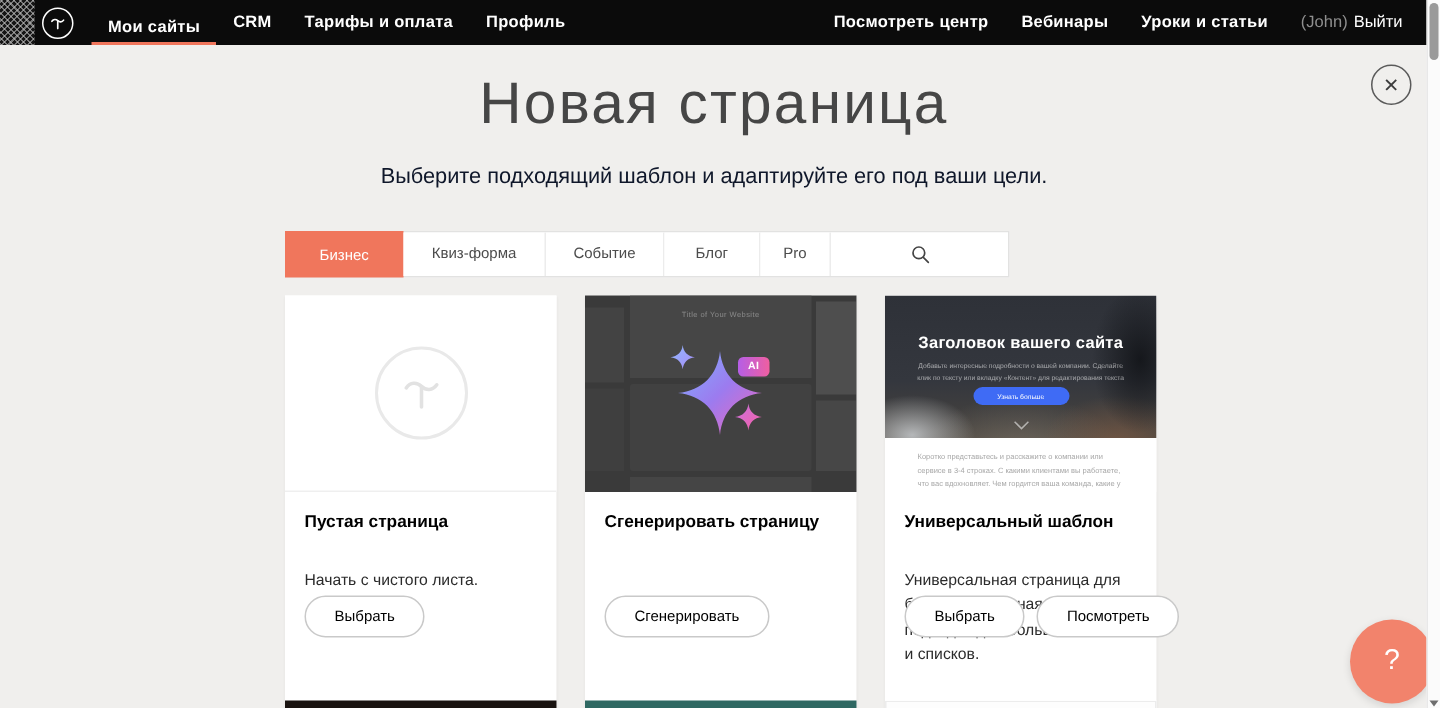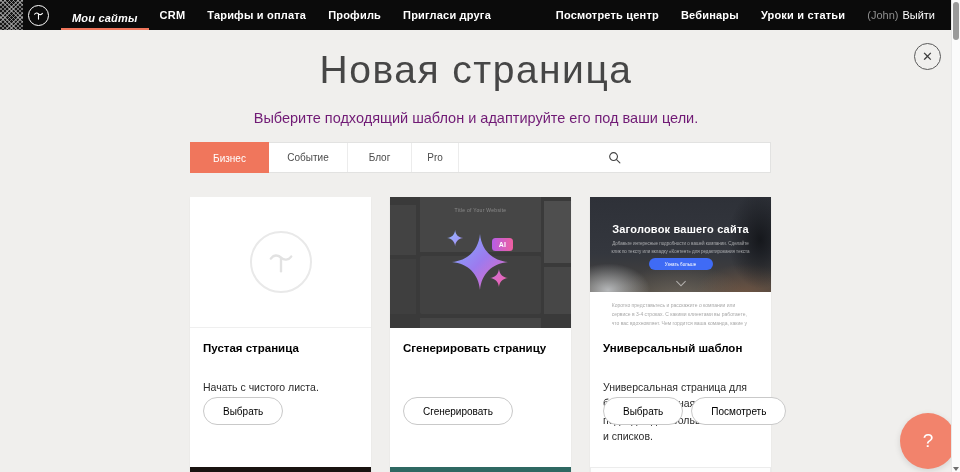--- a/index.html
+++ b/index.html
@@ -10,39 +10,39 @@
   
   .topbar { position:absolute; left:0; top:0; width:960px; height:30px; background:#0b0b0b; display:flex; align-items:stretch; z-index:5; }
   .pattern-strip { width:23px; height:30px; background-color:#151515;
     background-image:
       repeating-linear-gradient(45deg, rgba(195,195,195,.55) 0 1px, transparent 1px 3px),
       repeating-linear-gradient(-45deg, rgba(195,195,195,.55) 0 1px, transparent 1px 3px); }
   .logo-wrap { display:flex; align-items:center; margin-left:5px; }
   .logo-circle { width:21px; height:21px; border:1.5px solid #fff; border-radius:50%; display:flex; align-items:center; justify-content:center; }
   .nav-left { display:flex; align-items:stretch; margin-left:12px; }
   .nav-item { display:flex; align-items:center; padding:0 11px; font-size:11px; font-weight:bold; color:#fff; letter-spacing:.2px; cursor:pointer; }
-  .nav-item.active { border-bottom:2px solid #f0765c; padding-top:8px;font-style:italic; }
+  .nav-item.active { border-bottom:2px solid #f0765c; padding-top:8px; }
   .nav-right { display:flex; align-items:center; margin-left:auto; margin-right:14px; }
   .nav-right .nav-item { padding:0 11px; }
   .user-exit { display:flex; align-items:center; gap:4px; font-size:11px; font-weight:normal; padding:0 11px; cursor:pointer; }
   .user-name { color:#8f8f8f; }
   .logout { color:#fff; }
 
   
   .scrollbar { position:absolute; right:0; top:0; width:9px; height:472px; background:#fbfbfb; border-left:1px solid #e8e8e8; z-index:9; }
   .scroll-thumb { position:absolute; left:1px; top:2px; width:6px; height:38px; background:#9a9a9a; border-radius:3px; }
   .scroll-arrow-down { position:absolute; left:1px; bottom:1px; width:0; height:0; border-left:3px solid transparent; border-right:3px solid transparent; border-top:4px solid #6e6e6e; }
 
   
   .close-btn { position:absolute; left:914px; top:43px; width:27px; height:27px; border:1.5px solid #5a5a5a; border-radius:50%; display:flex; align-items:center; justify-content:center; color:#3c3c3c; font-size:13px; line-height:1; cursor:pointer; background:transparent; }
   .page-title { position:absolute; left:0; top:48px; width:952px; text-align:center; font-size:39px; font-weight:300; color:#464646; letter-spacing:1.5px; }
-  .page-subtitle { position:absolute; left:0; top:110px; width:952px; text-align:center; font-size:14.5px; font-weight:500; color:#701a75; }
-
-  
-  .tabs { position:absolute; left:190px; top:142px; width:581px; height:31px; display:flex; background:#fff; border:1px solid #e2e2e1; }
+  .page-subtitle { position:absolute; left:0; top:110px; width:952px; text-align:center; font-size:14.5px; font-weight:500; color:#0f172a; }
+
+  
+  .tabs { position:absolute; left:190px; top:154px; width:483px; height:31px; display:flex; background:#fff; border:1px solid #e2e2e1; }
   .tab { display:flex; align-items:center; justify-content:center; font-size:10px; color:#4c4c4c; border-right:1px solid #ececec; cursor:pointer; background:#fff; }
   .tab:last-child { border-right:none; }
   .tab.active { background:#f0765c; color:#fff; border-right:none; margin:-1px 0 -1px -1px; padding-top:1px; }
   .t1{width:79px}.t2{width:82px}.t3{width:100px}.t4{width:95px}.t5{width:79px}.t6{width:64px}.t7{width:47px}.t8{flex:1}
 
   
   .card { position:absolute; top:197px; width:181px; height:311px; background:#fff; box-shadow:0 1px 2px rgba(0,0,0,.05); }
   .card.c1{left:190px}.card.c2{left:390px}.card.c3{left:590px}
   .card-preview { position:relative; width:181px; height:131px; overflow:hidden; }
   .card-body { position:relative; height:110px; padding:14px 13px 0 13px; }
@@ -106,41 +106,41 @@
           <path d="M4 8 C5.6 5.7 8.2 5.7 10 7.4 C11.8 9.1 14.4 9.1 16 6.8" stroke="#fff" stroke-width="1.7" stroke-linecap="round"></path>
           <path d="M10 7.6 L10 15.5" stroke="#fff" stroke-width="1.7" stroke-linecap="round"></path>
         </svg>
       </div>
     </div>
     <div class="nav-left">
       <div class="nav-item active">Мои сайты</div>
       <div class="nav-item">CRM</div>
       <div class="nav-item">Тарифы и оплата</div>
       <div class="nav-item">Профиль</div>
-      <div class="nav-item">Пригласи друга</div>
     </div>
     <div class="nav-right">
       <div class="nav-item">Посмотреть центр</div>
       <div class="nav-item">Вебинары</div>
       <div class="nav-item">Уроки и статьи</div>
       <div class="user-exit">
         <span class="user-name">(John)</span>
         <span class="logout">Выйти</span>
       </div>
     </div>
   </div>
 
   <button class="close-btn">
     <span>✕</span>
   </button>
   <div class="page-title">Новая страница</div>
   <div class="page-subtitle">Выберите подходящий шаблон и адаптируйте его под ваши цели.</div>
 
   <div class="tabs">
     <div class="tab t1 active">Бизнес</div>
+    <div class="tab t4">Квиз-форма</div>
     <div class="tab t5">Событие</div>
     <div class="tab t6">Блог</div>
     <div class="tab t7">Pro</div>
     <div class="tab t8">
       <svg width="13" height="13" viewBox="0 0 14 14" fill="none">
         <circle cx="6" cy="6" r="4.2" stroke="#444" stroke-width="1.2"></circle>
         <path d="M9.2 9.2 L12.8 12.8" stroke="#444" stroke-width="1.2" stroke-linecap="round"></path>
       </svg>
     </div>
   </div>

